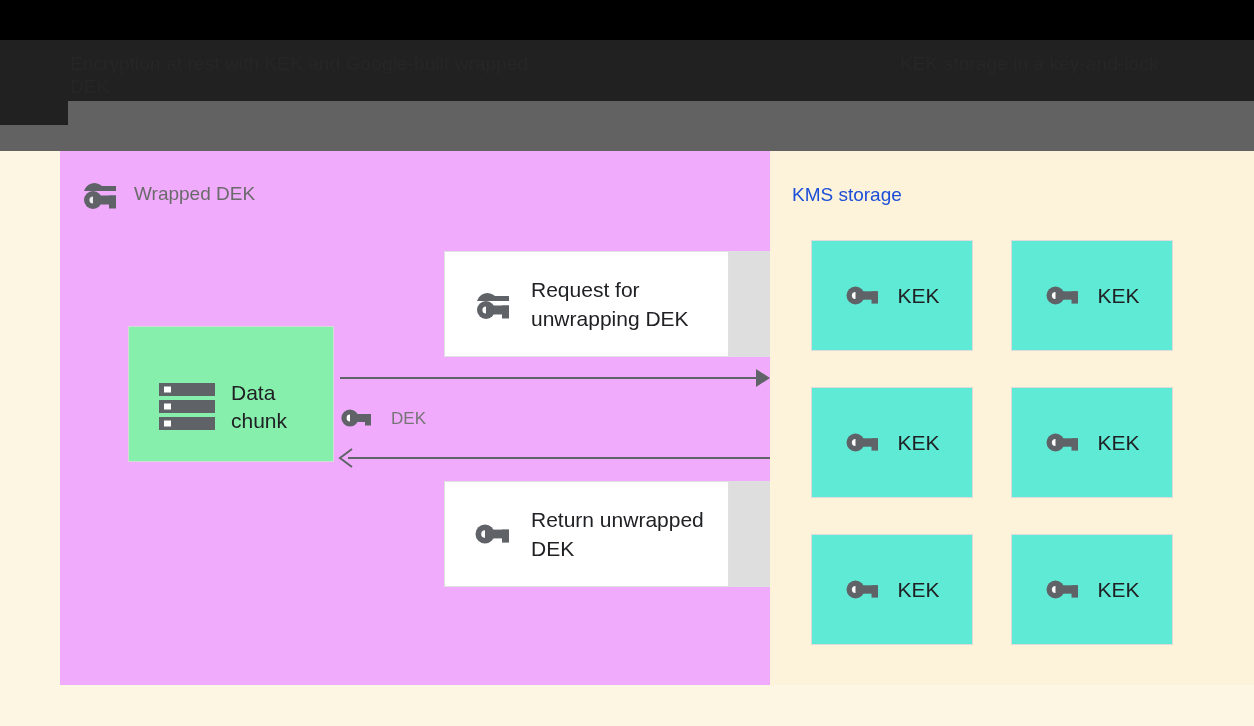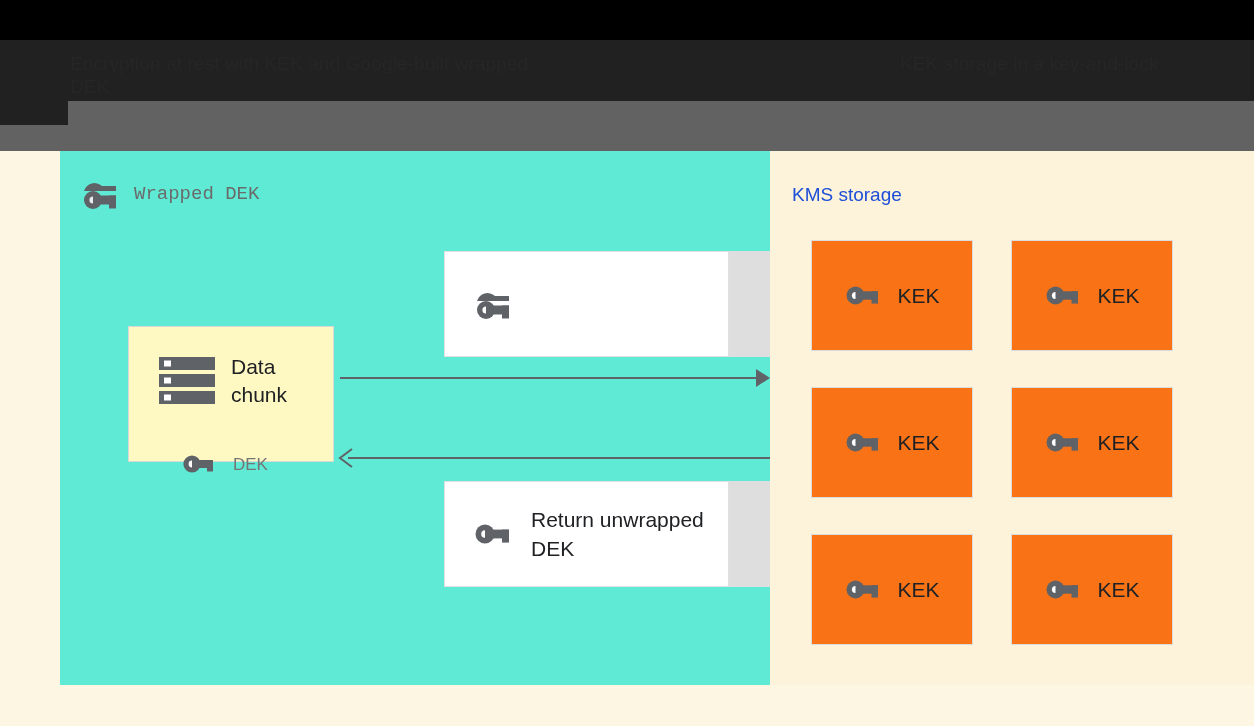--- a/index.html
+++ b/index.html
@@ -41,22 +41,21 @@
   
   .canvas {
     position: absolute; left: 0; top: 151px; width: 1254px; height: 575px;
     background: #fdf6e3;
   }
 
   
   .panel-left {
     position: absolute; left: 60px; top: 151px;
     width: 710px; height: 534px;
-    background: #5eead4;
-    font-family: Liberation Mono, monospace;
+    background: #f0abfc;
   }
   .panel-left-header {
     position: absolute; left: 20px; top: 28px;
     display: flex; align-items: center; gap: 14px;
   }
   .panel-left-title {
     font-size: 19px; color: #6b6b6b; font-weight: 400;
   }
 
   
@@ -67,22 +66,22 @@
   }
   .panel-right-title {
     position: absolute; left: 22px; top: 33px;
     font-size: 19px; color: #1d4ed8; font-weight: 400;
   }
 
   
   .data-card {
     position: absolute; left: 128px; top: 326px;
     width: 206px; height: 136px;
-    background: #fef9c3; border: 1px solid #d8d8d8;
-    display: flex; flex-direction: column; align-items: center;
+    background: #86efac; border: 1px solid #d8d8d8;
+    display: flex; flex-direction: row; align-items: center;
     padding-top: 26px;
   }
   .data-card-top {
     display: flex; align-items: center; gap: 16px;
     width: 100%; padding-left: 30px;
   }
   .data-card-label {
     font-size: 21px; line-height: 28px; color: #202124; font-weight: 400;
   }
   .data-card-divider {
@@ -127,21 +126,21 @@
 
   
   .kek-grid {
     position: absolute; left: 811px; top: 240px;
     display: grid;
     grid-template-columns: 162px 162px;
     grid-template-rows: 111px 111px 111px;
     column-gap: 38px; row-gap: 36px;
   }
   .kek-box {
-    background: #f97316; border: 1px solid #dcdcdc;
+    background: #5eead4; border: 1px solid #dcdcdc;
     display: flex; align-items: center; justify-content: center; gap: 15px;
   }
   .kek-label {
     font-size: 21px; color: #202124; font-weight: 400;
   }
 
   .ico { display: block; flex: none; }
 </style>
 </head>
 <body>
@@ -189,20 +188,21 @@
   <div class="msg-card" style="left:444px; top:251px; width:285px; height:106px;">
     <span>
       <svg class="ico" width="40" height="32" viewBox="0 0 40 32">
         <path d="M4 13 A11 11 0 0 1 22 8 L36 8 L36 13 L4 13 Z" fill="#5f6368"></path>
         <circle cx="13" cy="22" r="9" fill="#5f6368"></circle>
         <circle cx="13" cy="22" r="3.6" fill="#ffffff"></circle>
         <rect x="13" y="17.5" width="23" height="9" fill="#5f6368"></rect>
         <rect x="29" y="17.5" width="7" height="13" fill="#5f6368"></rect>
       </svg>
     </span>
+    <span class="msg-label">Request for unwrapping DEK</span>
   </div>
 
   <div class="msg-shadow" style="left:444px; top:481px; width:326px; height:106px;"></div>
   <div class="msg-card" style="left:444px; top:481px; width:285px; height:106px;">
     <span>
       <svg class="ico" width="40" height="24" viewBox="0 0 40 24">
         <circle cx="12" cy="12" r="9.5" fill="#5f6368"></circle>
         <circle cx="12" cy="12" r="3.8" fill="#ffffff"></circle>
         <rect x="12" y="7.6" width="24" height="8.8" fill="#5f6368"></rect>
         <rect x="29" y="7.6" width="7" height="13" fill="#5f6368"></rect>

